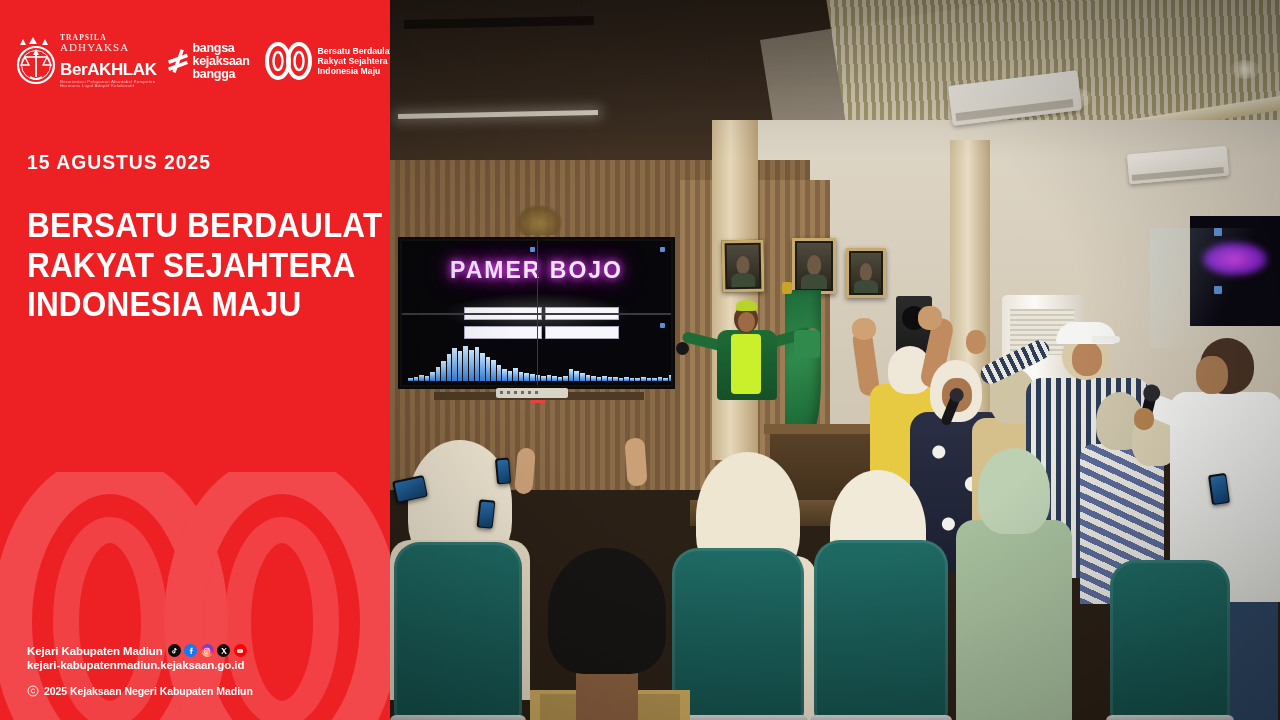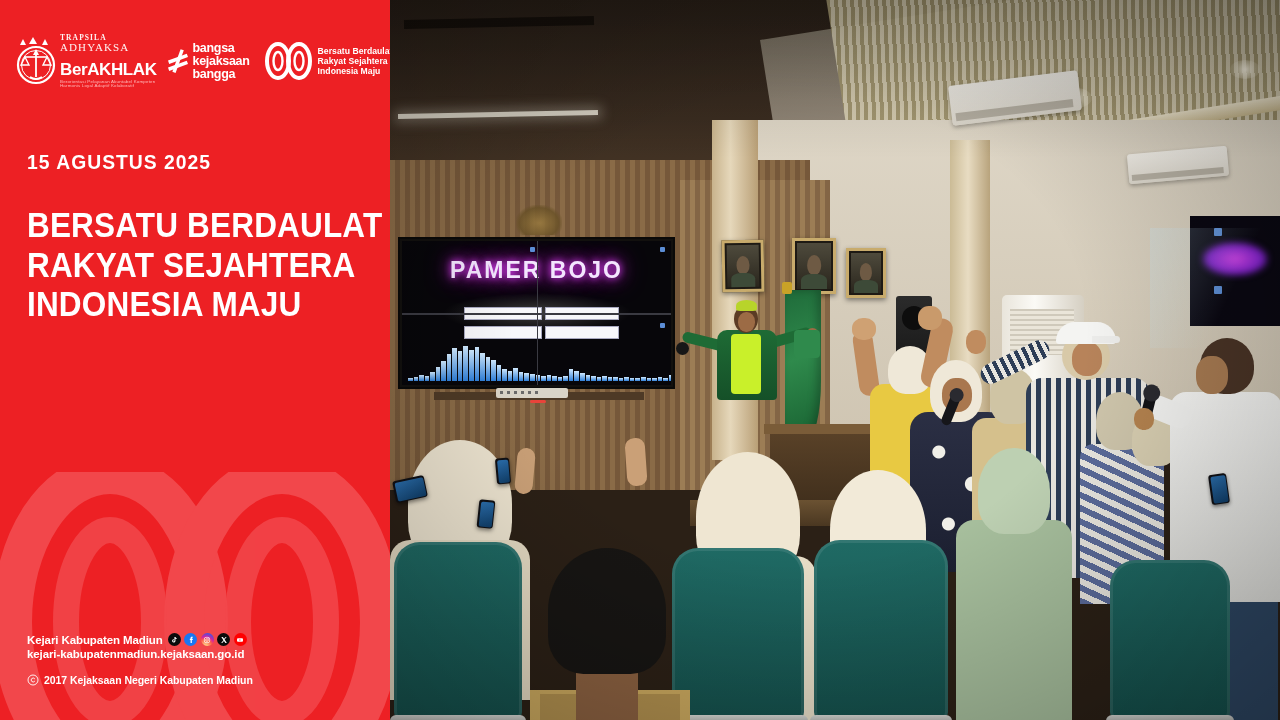--- a/index.html
+++ b/index.html
@@ -65,21 +65,21 @@
   .headline{
     position:absolute; left:27px; top:205px; z-index:4;
   }
   .headline div{
     font-size:35px; font-weight:700; color:#fff;
     line-height:1.13; letter-spacing:.2px;
     transform:scaleX(.9); transform-origin:left center;
     white-space:nowrap;
   }
 
-  .footer{ position:absolute; left:27px; bottom:34px; z-index:4; }
+  .footer{ position:absolute; left:27px; bottom:23px; z-index:4; }
   .foot-handle-row{ display:flex; align-items:center; gap:5px; }
   .foot-handle{ font-size:11.5px; font-weight:700; color:#fff; letter-spacing:-.1px; }
   .soc{ display:flex; align-items:center; gap:3.5px; }
   .soc span{
     width:13px; height:13px; border-radius:50%;
     display:flex; align-items:center; justify-content:center; flex:0 0 auto;
   }
   .soc span svg{ width:8px; height:8px; display:block; }
   .s-tiktok{ background:#0b0b0b; }
   .s-fb{ background:#1877F2; }
@@ -461,21 +461,21 @@
         </span>
       </div>
       <div class="foot-url">kejari-kabupatenmadiun.kejaksaan.go.id</div>
       <div class="foot-copy">
         <span class="copy-ic">
           <svg viewBox="0 0 24 24" aria-hidden="true">
             <circle cx="12" cy="12" r="10" fill="none" stroke="#fff" stroke-width="1.8"></circle>
             <path d="M15.2 9.2a4 4 0 1 0 0 5.6" fill="none" stroke="#fff" stroke-width="1.8" stroke-linecap="round"></path>
           </svg>
         </span>
-        <span class="foot-copy-text">2017 Kejaksaan Negeri Kabupaten Madiun</span>
+        <span class="foot-copy-text">2025 Kejaksaan Negeri Kabupaten Madiun</span>
       </div>
     </div>
 
   </div>
 
   <div class="photo">
 
     <div class="ph-layer ceil-dark"></div>
     <div class="ph-layer ceil-strip2"></div>
     <div class="ph-layer ceil-strip"></div>

